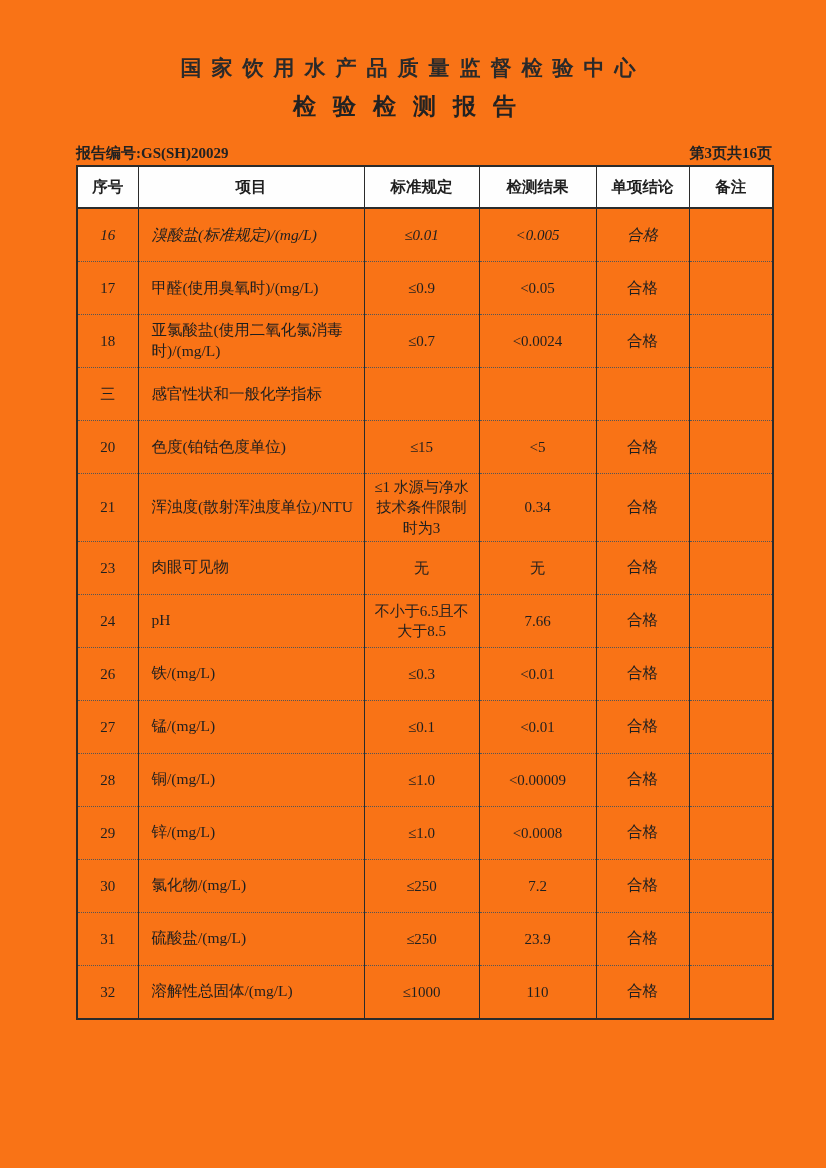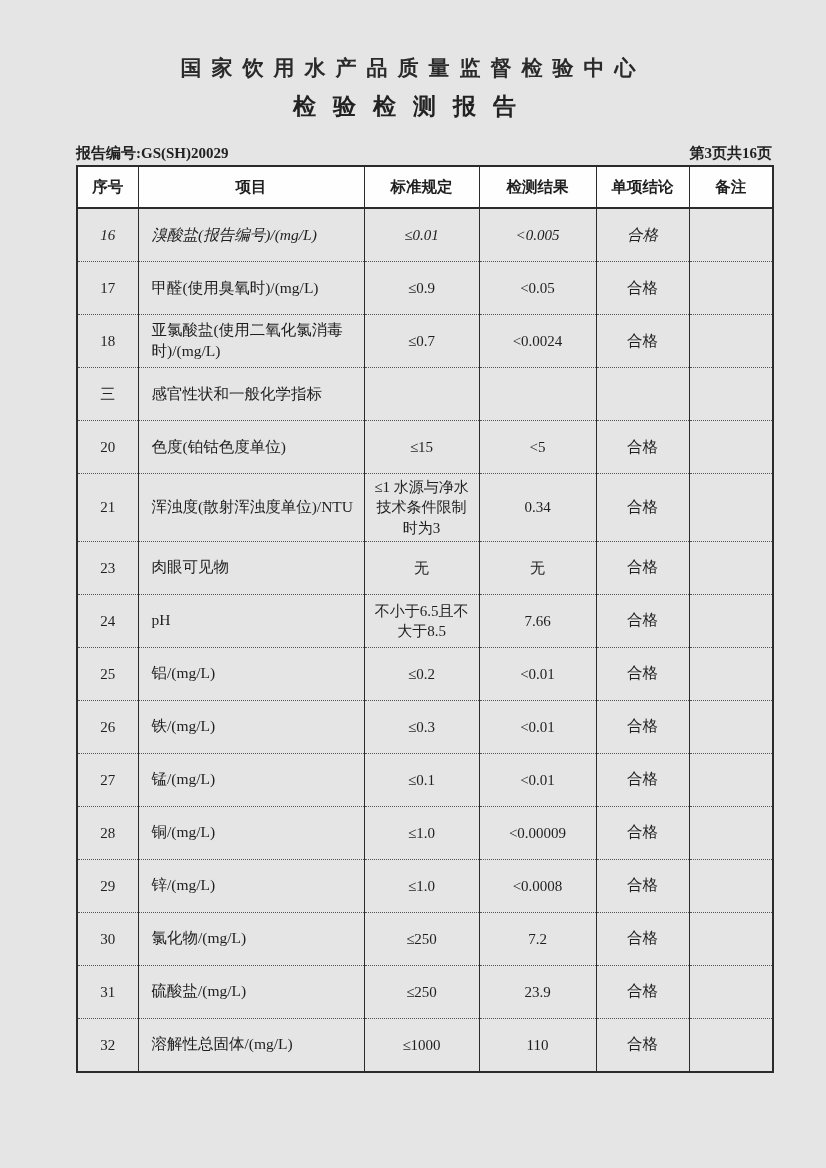--- a/index.html
+++ b/index.html
@@ -6,21 +6,21 @@
     margin: 0;
     padding: 0;
     background: #ffffff;
     font-family: "Liberation Serif", "DejaVu Serif", serif;
     color: #1f1f1f;
   }
   .page {
     position: relative;
     width: 826px;
     height: 1168px;
-    background: #e5e5e5;
+    background: #f97316;
     overflow: hidden;
   }
   .doc-header {
     padding-top: 54px;
     text-align: center;
   }
   .org-name {
     font-size: 21px;
     font-weight: 600;
     letter-spacing: 10px;
@@ -113,21 +113,21 @@
         <th>项目</th>
         <th>标准规定</th>
         <th>检测结果</th>
         <th>单项结论</th>
         <th>备注</th>
       </tr>
     </thead>
     <tbody>
         <tr>
           <td class="col-no">16</td>
-          <td class="col-item">溴酸盐(报告编号)/(mg/L)</td>
+          <td class="col-item">溴酸盐(标准规定)/(mg/L)</td>
           <td class="col-standard">≤0.01</td>
           <td class="col-result">&lt;0.005</td>
           <td class="col-conclusion">合格</td>
           <td class="col-remark"></td>
         </tr>
         <tr>
           <td class="col-no">17</td>
           <td class="col-item">甲醛(使用臭氧时)/(mg/L)</td>
           <td class="col-standard">≤0.9</td>
           <td class="col-result">&lt;0.05</td>
@@ -176,28 +176,20 @@
         </tr>
         <tr>
           <td class="col-no">24</td>
           <td class="col-item">pH</td>
           <td class="col-standard">不小于6.5且不大于8.5</td>
           <td class="col-result">7.66</td>
           <td class="col-conclusion">合格</td>
           <td class="col-remark"></td>
         </tr>
         <tr>
-          <td class="col-no">25</td>
-          <td class="col-item">铝/(mg/L)</td>
-          <td class="col-standard">≤0.2</td>
-          <td class="col-result">&lt;0.01</td>
-          <td class="col-conclusion">合格</td>
-          <td class="col-remark"></td>
-        </tr>
-        <tr>
           <td class="col-no">26</td>
           <td class="col-item">铁/(mg/L)</td>
           <td class="col-standard">≤0.3</td>
           <td class="col-result">&lt;0.01</td>
           <td class="col-conclusion">合格</td>
           <td class="col-remark"></td>
         </tr>
         <tr>
           <td class="col-no">27</td>
           <td class="col-item">锰/(mg/L)</td>

